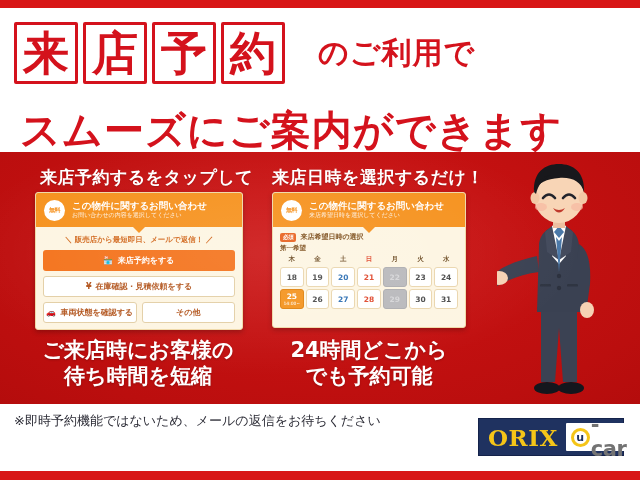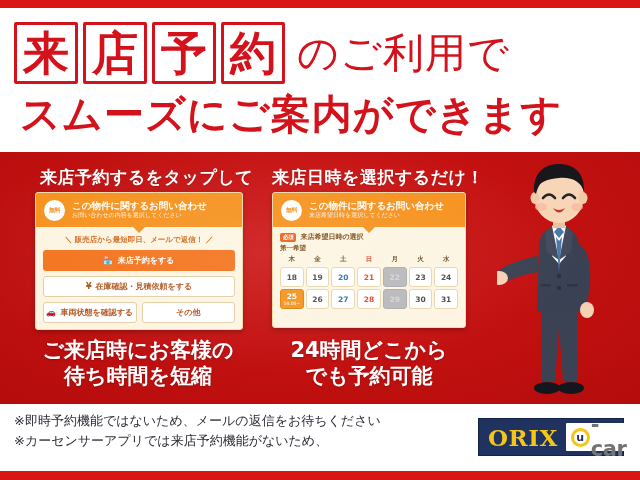--- a/index.html
+++ b/index.html
@@ -29,25 +29,25 @@
   }
   .kanji-box{
     width:64px;height:62px;margin-right:5px;
     border:3px solid #d4121c;border-radius:2px;
     box-sizing:border-box;
     display:flex;align-items:center;justify-content:center;
     color:#d4121c;font-weight:bold;font-size:46px;line-height:1;
     font-family:"DejaVu Sans","Liberation Sans",sans-serif;
   }
   #headline-tail{
-    margin-left:7px;color:#d4121c;font-weight:normal;
-    font-size:41px;letter-spacing:1px;white-space:nowrap;
+    margin-left:28px;color:#d4121c;font-weight:bold;
+    font-size:30px;letter-spacing:1px;white-space:nowrap;
   }
   #headline-row2{
-    position:absolute;left:20px;top:84px;width:600px;
+    position:absolute;left:20px;top:100px;width:600px;
     color:#d4121c;font-weight:bold;font-size:40px;
     letter-spacing:1px;white-space:nowrap;line-height:1.1;
   }
 
   
   #red-body{
     position:absolute;left:0;top:152px;width:640px;height:252px;
     background:
       radial-gradient(ellipse 120% 150% at 50% 35%, #cf1414 0%, #bb0e0e 48%, #9e0606 100%);
     overflow:hidden;
@@ -366,21 +366,20 @@
       <ellipse cx="80" cy="47" rx="6" ry="4" fill="#f7b9a2" opacity=".75"></ellipse>
 
       <path d="M56 48 Q62 57 68 48 Q62 52 56 48 Z" fill="#c0392b"></path>
     </svg>
 
   </div>
 
   <div id="footer">
     <div id="notes">
       <div class="note-line">※即時予約機能ではないため、メールの返信をお待ちください</div>
-      <div class="note-line">※カーセンサーアプリでは来店予約機能がないため、</div>
     </div>
 
     <div id="logo">
       <span id="logo-orix">ORIX</span>
       <span id="logo-ucar">
         <span id="logo-u-circle">u</span>
         <span id="logo-car">-car</span>
       </span>
     </div>
   </div>

